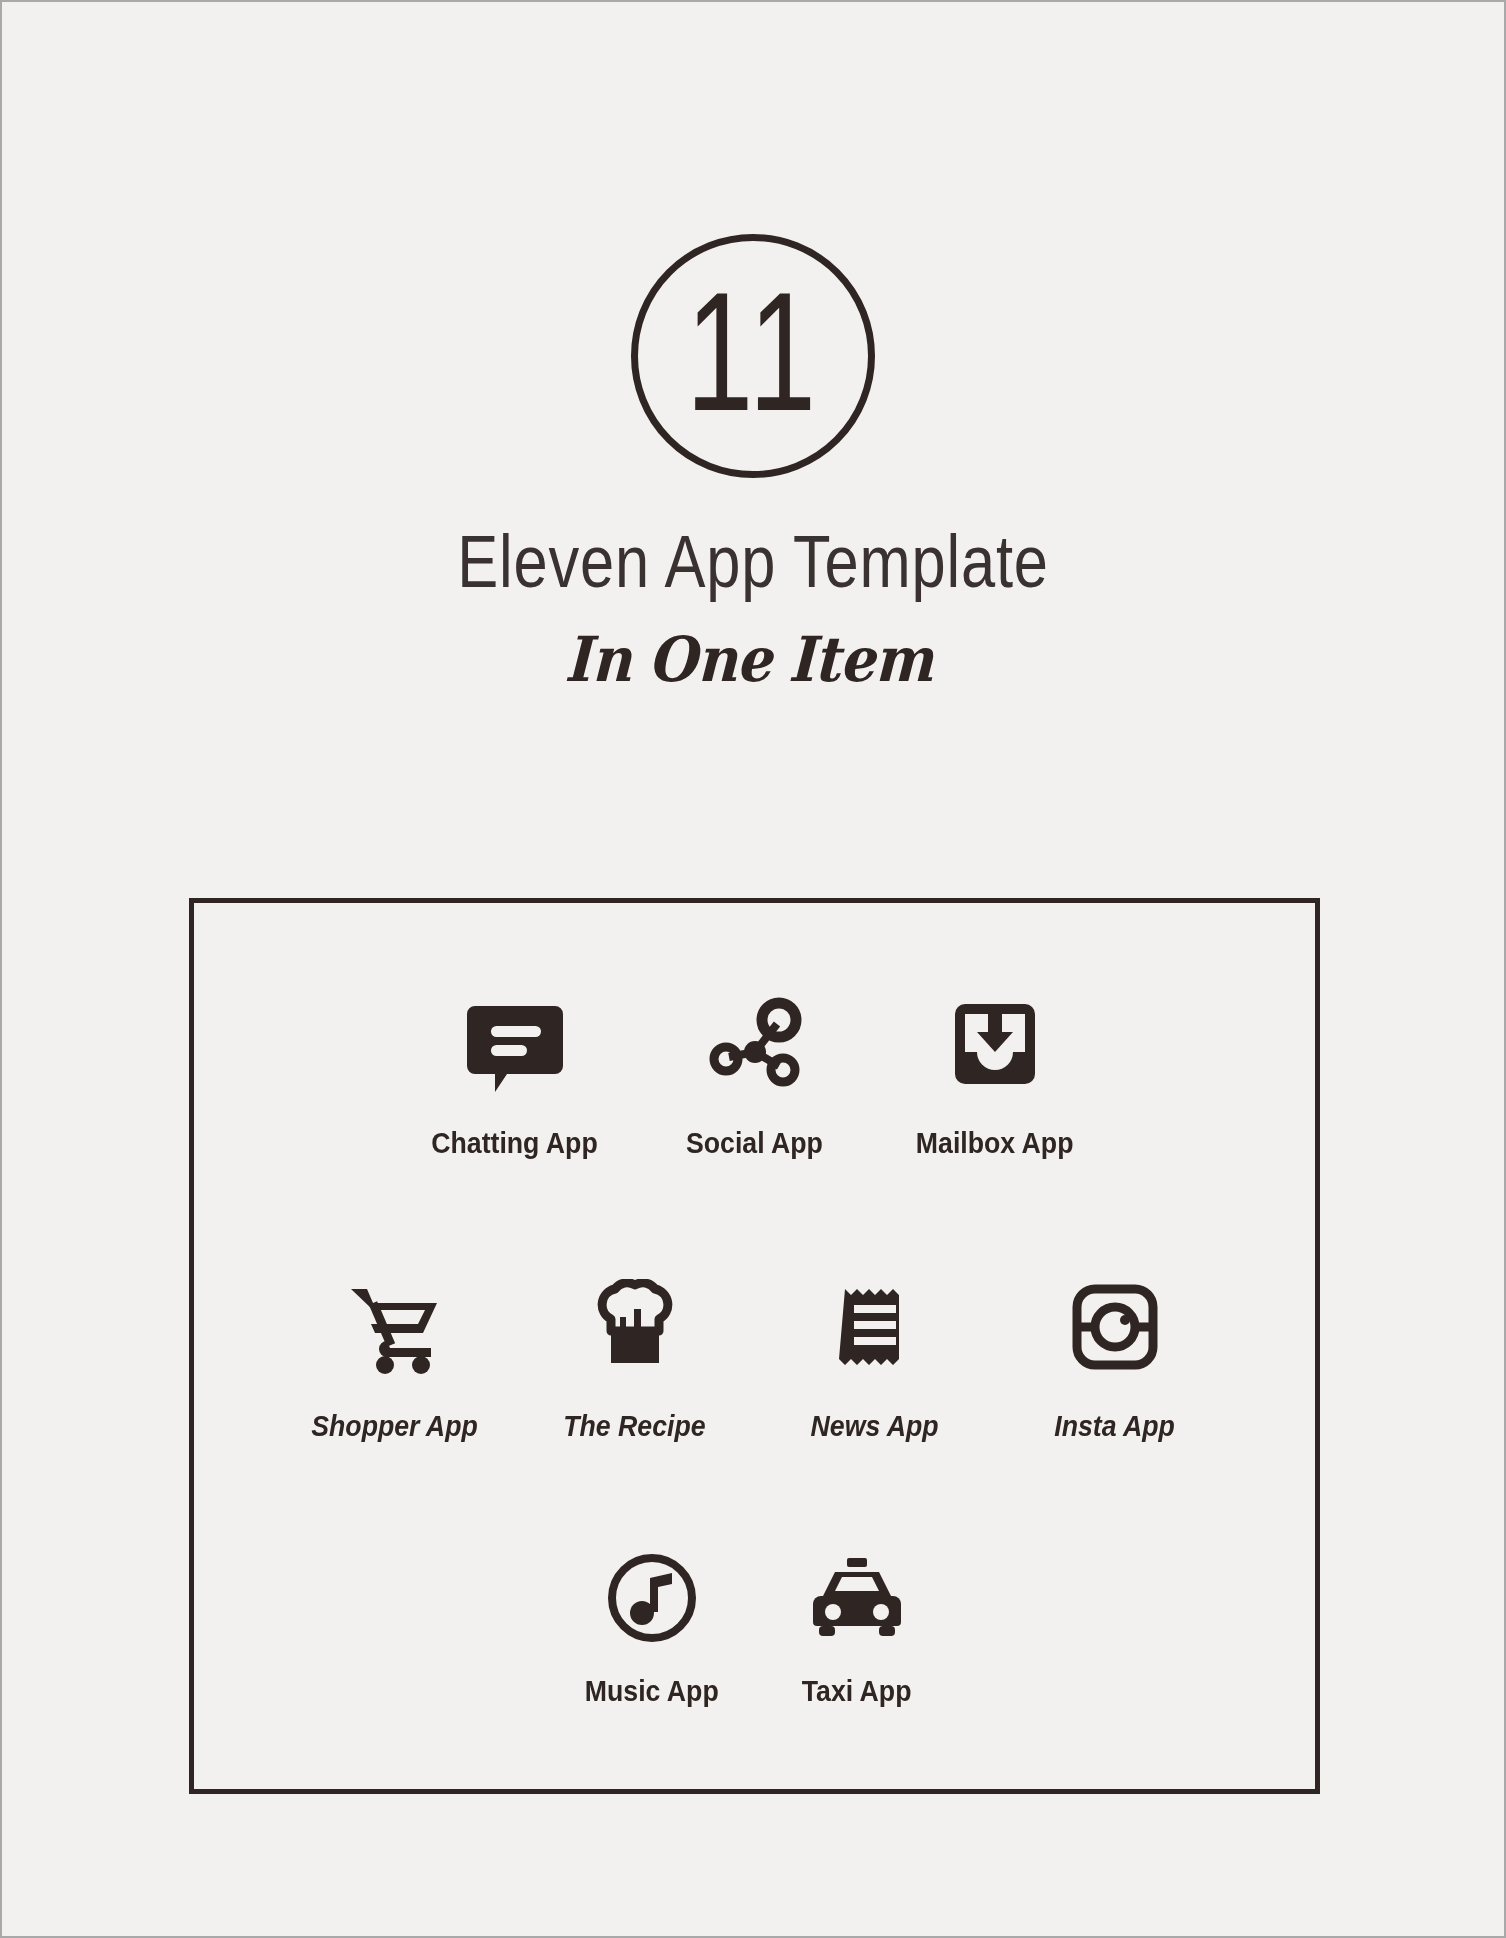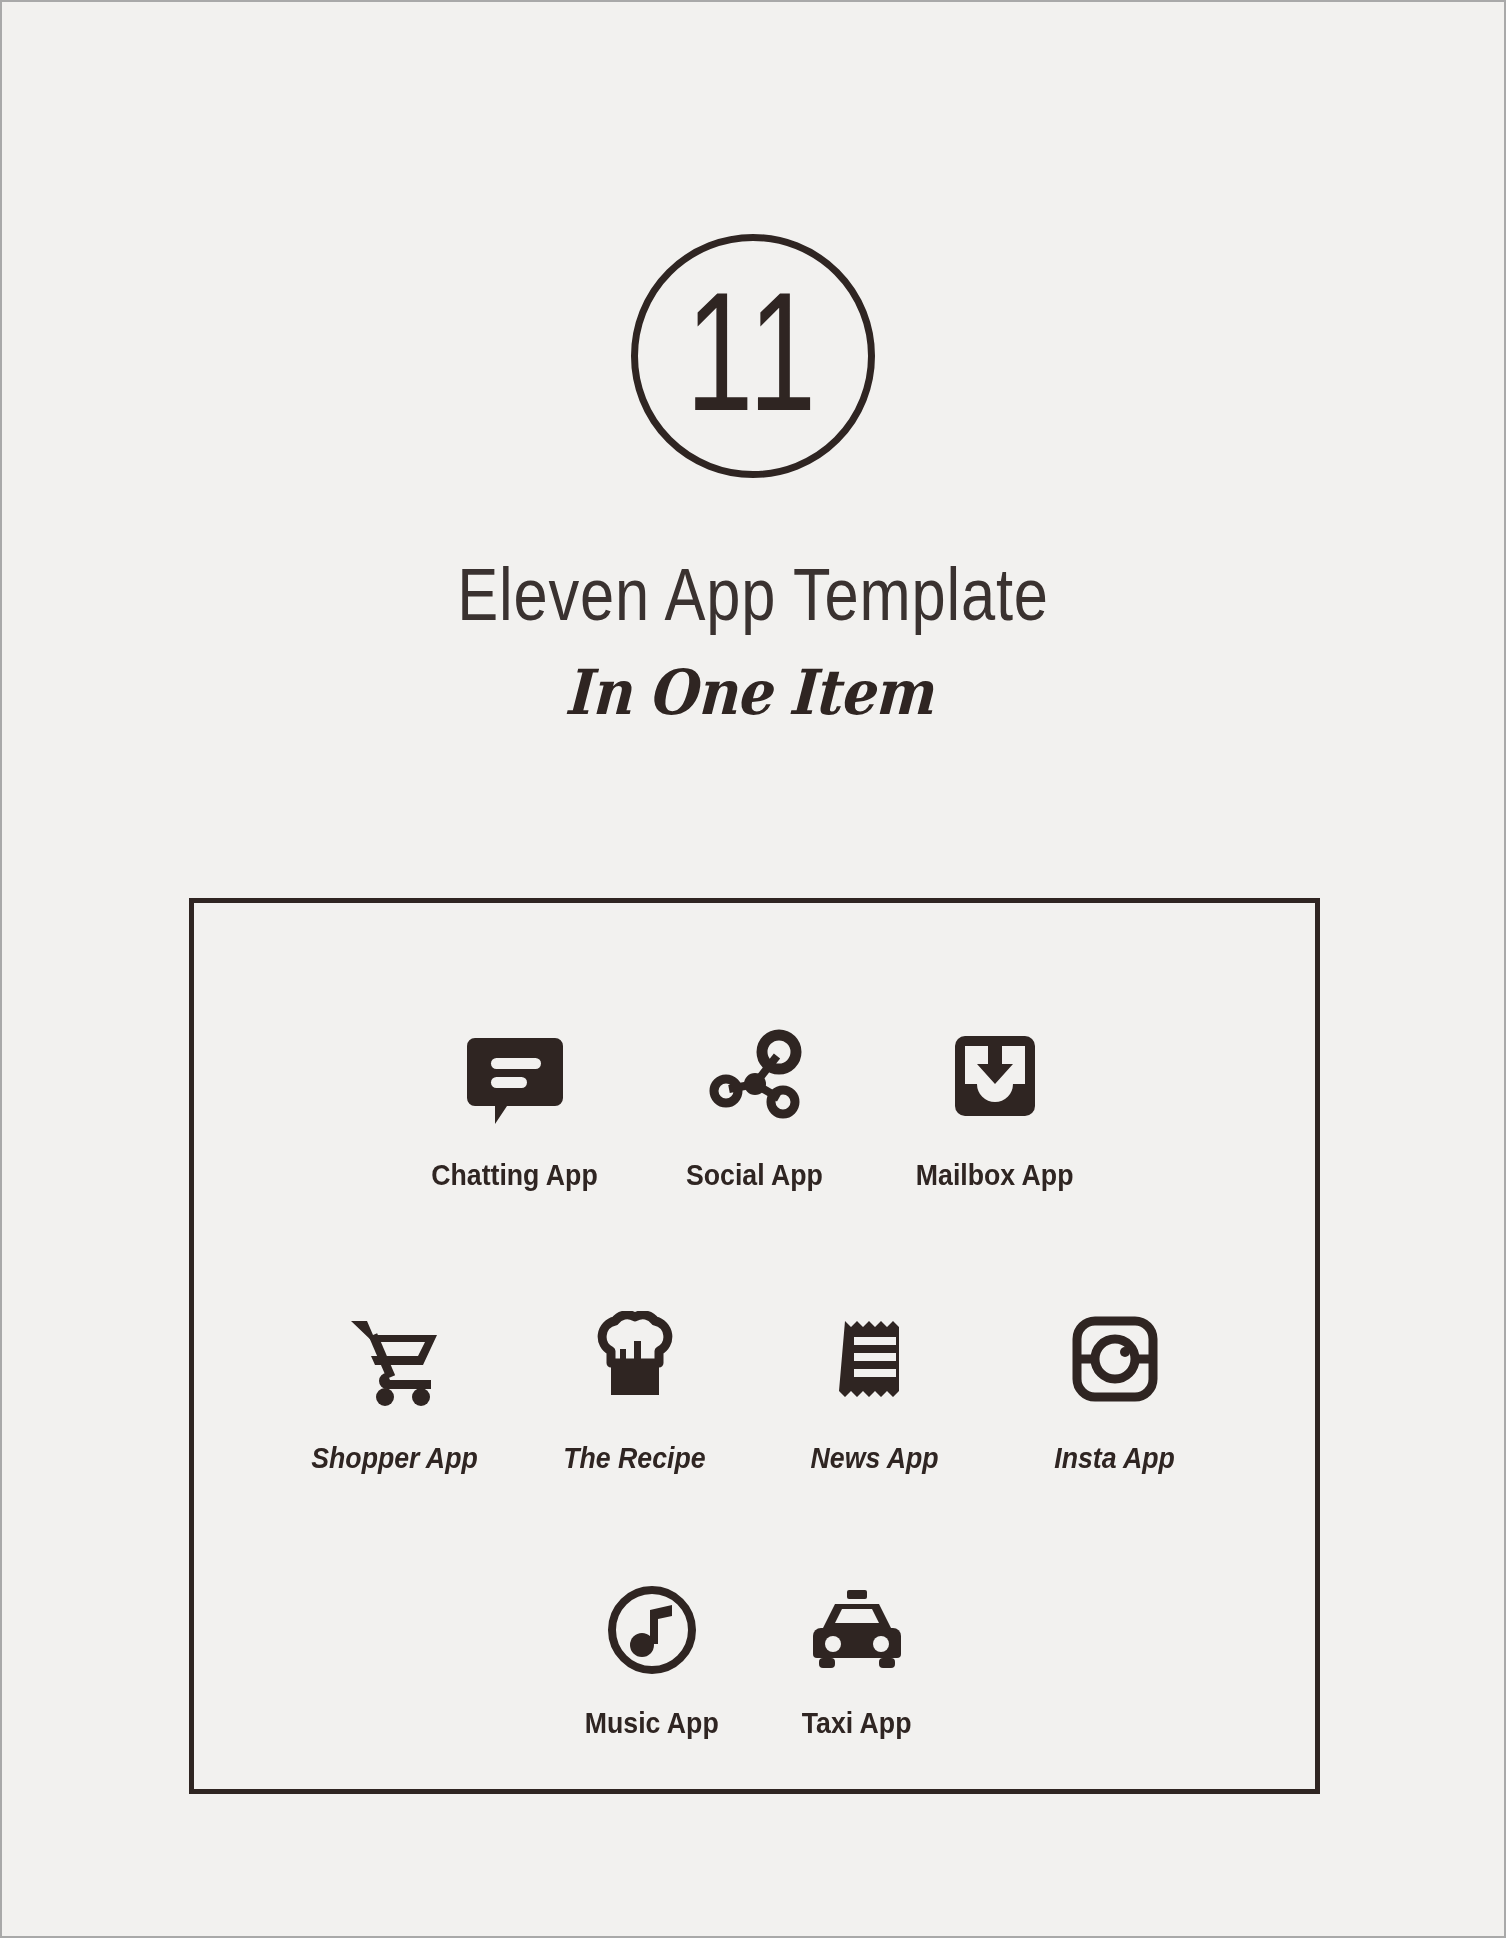--- a/index.html
+++ b/index.html
@@ -49,21 +49,21 @@
     line-height: 1;
     color: #2f2522;
     letter-spacing: 6px;
     transform: scaleX(0.72);
     margin-top: -8px;
   }
 
   
   .title-block {
     position: absolute;
-    top: 556px;
+    top: 523px;
     left: 0;
     width: 100%;
     text-align: center;
   }
   .main-title {
     font-family: "Liberation Sans", sans-serif;
     font-size: 74px;
     font-weight: 300;
     color: #3a3230;
     letter-spacing: 1px;
@@ -95,21 +95,21 @@
     border: 5px solid #2f2522;
     background: #f2f1ef;
   }
 
   .grid-rows {
     position: absolute;
     left: 0;
     top: 0;
     width: 100%;
     height: 100%;
-    padding-top: 118px;
+    padding-top: 86px;
     box-sizing: border-box;
   }
 
   .icon-row {
     display: flex;
     justify-content: center;
     align-items: flex-start;
   }
   .icon-row.row-1 { margin-bottom: 0; }
   .icon-row.row-2 { margin-top: 112px; font-style: italic; }

